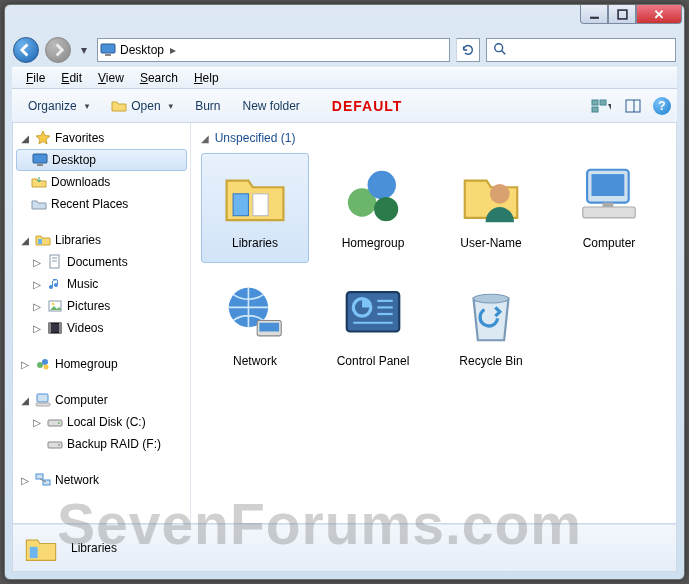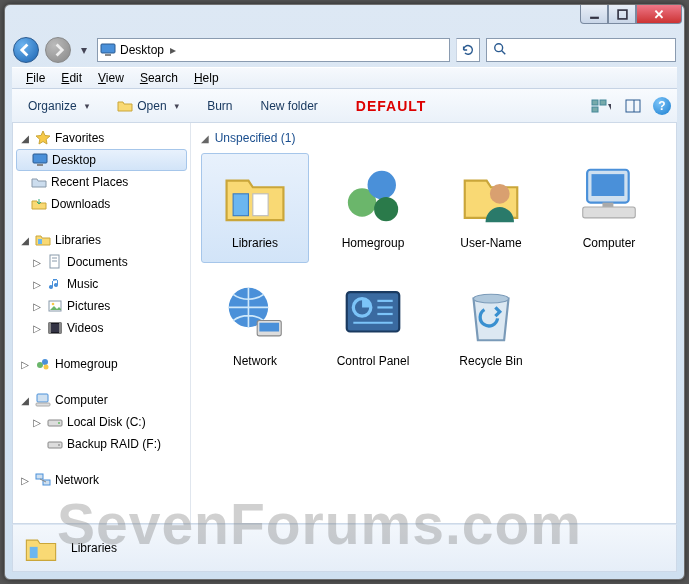--- a/index.html
+++ b/index.html
@@ -23,21 +23,21 @@
 .addr-icon { width: 16px; height: 16px; display: flex; align-items: center; justify-content: center; }
 .refresh { width: 24px; height: 24px; border-left: 1px solid #cbd6e4; border-right: 1px solid #8a9bb0; border-top: 1px solid #8a9bb0; border-bottom: 1px solid #8a9bb0; background: #fff; display: flex; align-items: center; justify-content: center; color: #2a5a90; }
 .searchbox { width: 190px; height: 24px; background: #fff; border: 1px solid #8a9bb0; display: flex; align-items: center; padding: 0 4px 0 6px; }
 .searchbox input { border: none; outline: none; flex: 1; color: #777; font-style: italic; }
 .searchbox .mag { color: #2a5a90; }
 
 .menubar { height: 22px; background: linear-gradient(#f6f9fd, #e9f0f8); border-top: 1px solid #fff; border-bottom: 1px solid #c6d3e4; display: flex; align-items: center; padding: 0 6px; margin: 0 7px; }
 .menubar span { padding: 2px 8px; text-decoration-color: transparent; }
 .menubar span::first-letter { text-decoration: underline; }
 
-.toolbar { height: 34px; background: linear-gradient(#f8fbfe, #eaf1f9); border-bottom: 1px solid #cdd9e8; display: flex; align-items: center; padding: 0 6px; gap: 8px; margin: 0 7px; }
+.toolbar { height: 34px; background: linear-gradient(#f8fbfe, #eaf1f9); border-bottom: 1px solid #cdd9e8; display: flex; align-items: center; padding: 0 6px; gap: 2px; margin: 0 7px; }
 .tbtn { padding: 4px 10px; display: flex; align-items: center; gap: 4px; color: #1a3a60; border-radius: 3px; }
 .tbtn.drop::after { content: "▾"; font-size: 9px; margin-left: 4px; color: #445; }
 .tbtn .fico { width: 16px; height: 16px; display: flex; align-items: center; justify-content: center; }
 .default-label { color: #d00; font-weight: bold; font-size: 14px; letter-spacing: 1px; margin-left: 20px; }
 .tool-right { margin-left: auto; display: flex; gap: 8px; align-items: center; }
 .tool-right .ibtn { width: 24px; height: 22px; display: flex; align-items: center; justify-content: center; color: #2a5a90; }
 .help { width: 18px; height: 18px; border-radius: 50%; background: radial-gradient(circle at 35% 30%, #7cc4f8, #1a7ed0); color: #fff; display: flex; align-items: center; justify-content: center; font-weight: bold; }
 
 .body { flex: 1; display: flex; margin: 0 7px; background: #fff; border: 1px solid #cdd9e8; border-top: none; overflow: hidden; }
 
@@ -175,33 +175,33 @@
               <svg width="16" height="16" viewBox="0 0 16 16">
                 <rect x="1" y="2" width="14" height="9" rx="1" fill="#4a90d9" stroke="#2a5a90"></rect>
                 <rect x="5" y="12" width="6" height="2" fill="#888"></rect>
               </svg>
             </span>
           <span>Desktop</span>
         </div>
         <div class="gitem">
           <span class="gicon">
               <svg width="16" height="16" viewBox="0 0 16 16">
-                <path d="M1 5h5l1 2h8v6H1z" fill="#cde" stroke="#89a"></path>
-              </svg>
-            </span>
-          <span>Recent Places</span>
-        </div>
-        <div class="gitem">
-          <span class="gicon">
-              <svg width="16" height="16" viewBox="0 0 16 16">
                 <path d="M1 5h5l1 2h8v6H1z" fill="#f9d974" stroke="#caa63a"></path>
                 <path d="M8 3v5m-2-2 2 2 2-2" stroke="#3a7" fill="none"></path>
               </svg>
             </span>
           <span>Downloads</span>
+        </div>
+        <div class="gitem">
+          <span class="gicon">
+              <svg width="16" height="16" viewBox="0 0 16 16">
+                <path d="M1 5h5l1 2h8v6H1z" fill="#cde" stroke="#89a"></path>
+              </svg>
+            </span>
+          <span>Recent Places</span>
         </div>
       </div>
 
       <div class="group">
         <div class="ghdr">
           <span class="exp">◢</span>
           <span class="gicon">
               <svg width="16" height="16" viewBox="0 0 16 16">
                 <path d="M1 4h5l1 2h8v7H1z" fill="#f9d974" stroke="#caa63a"></path>
                 <rect x="3" y="7" width="4" height="5" fill="#6bb6f0"></rect>

